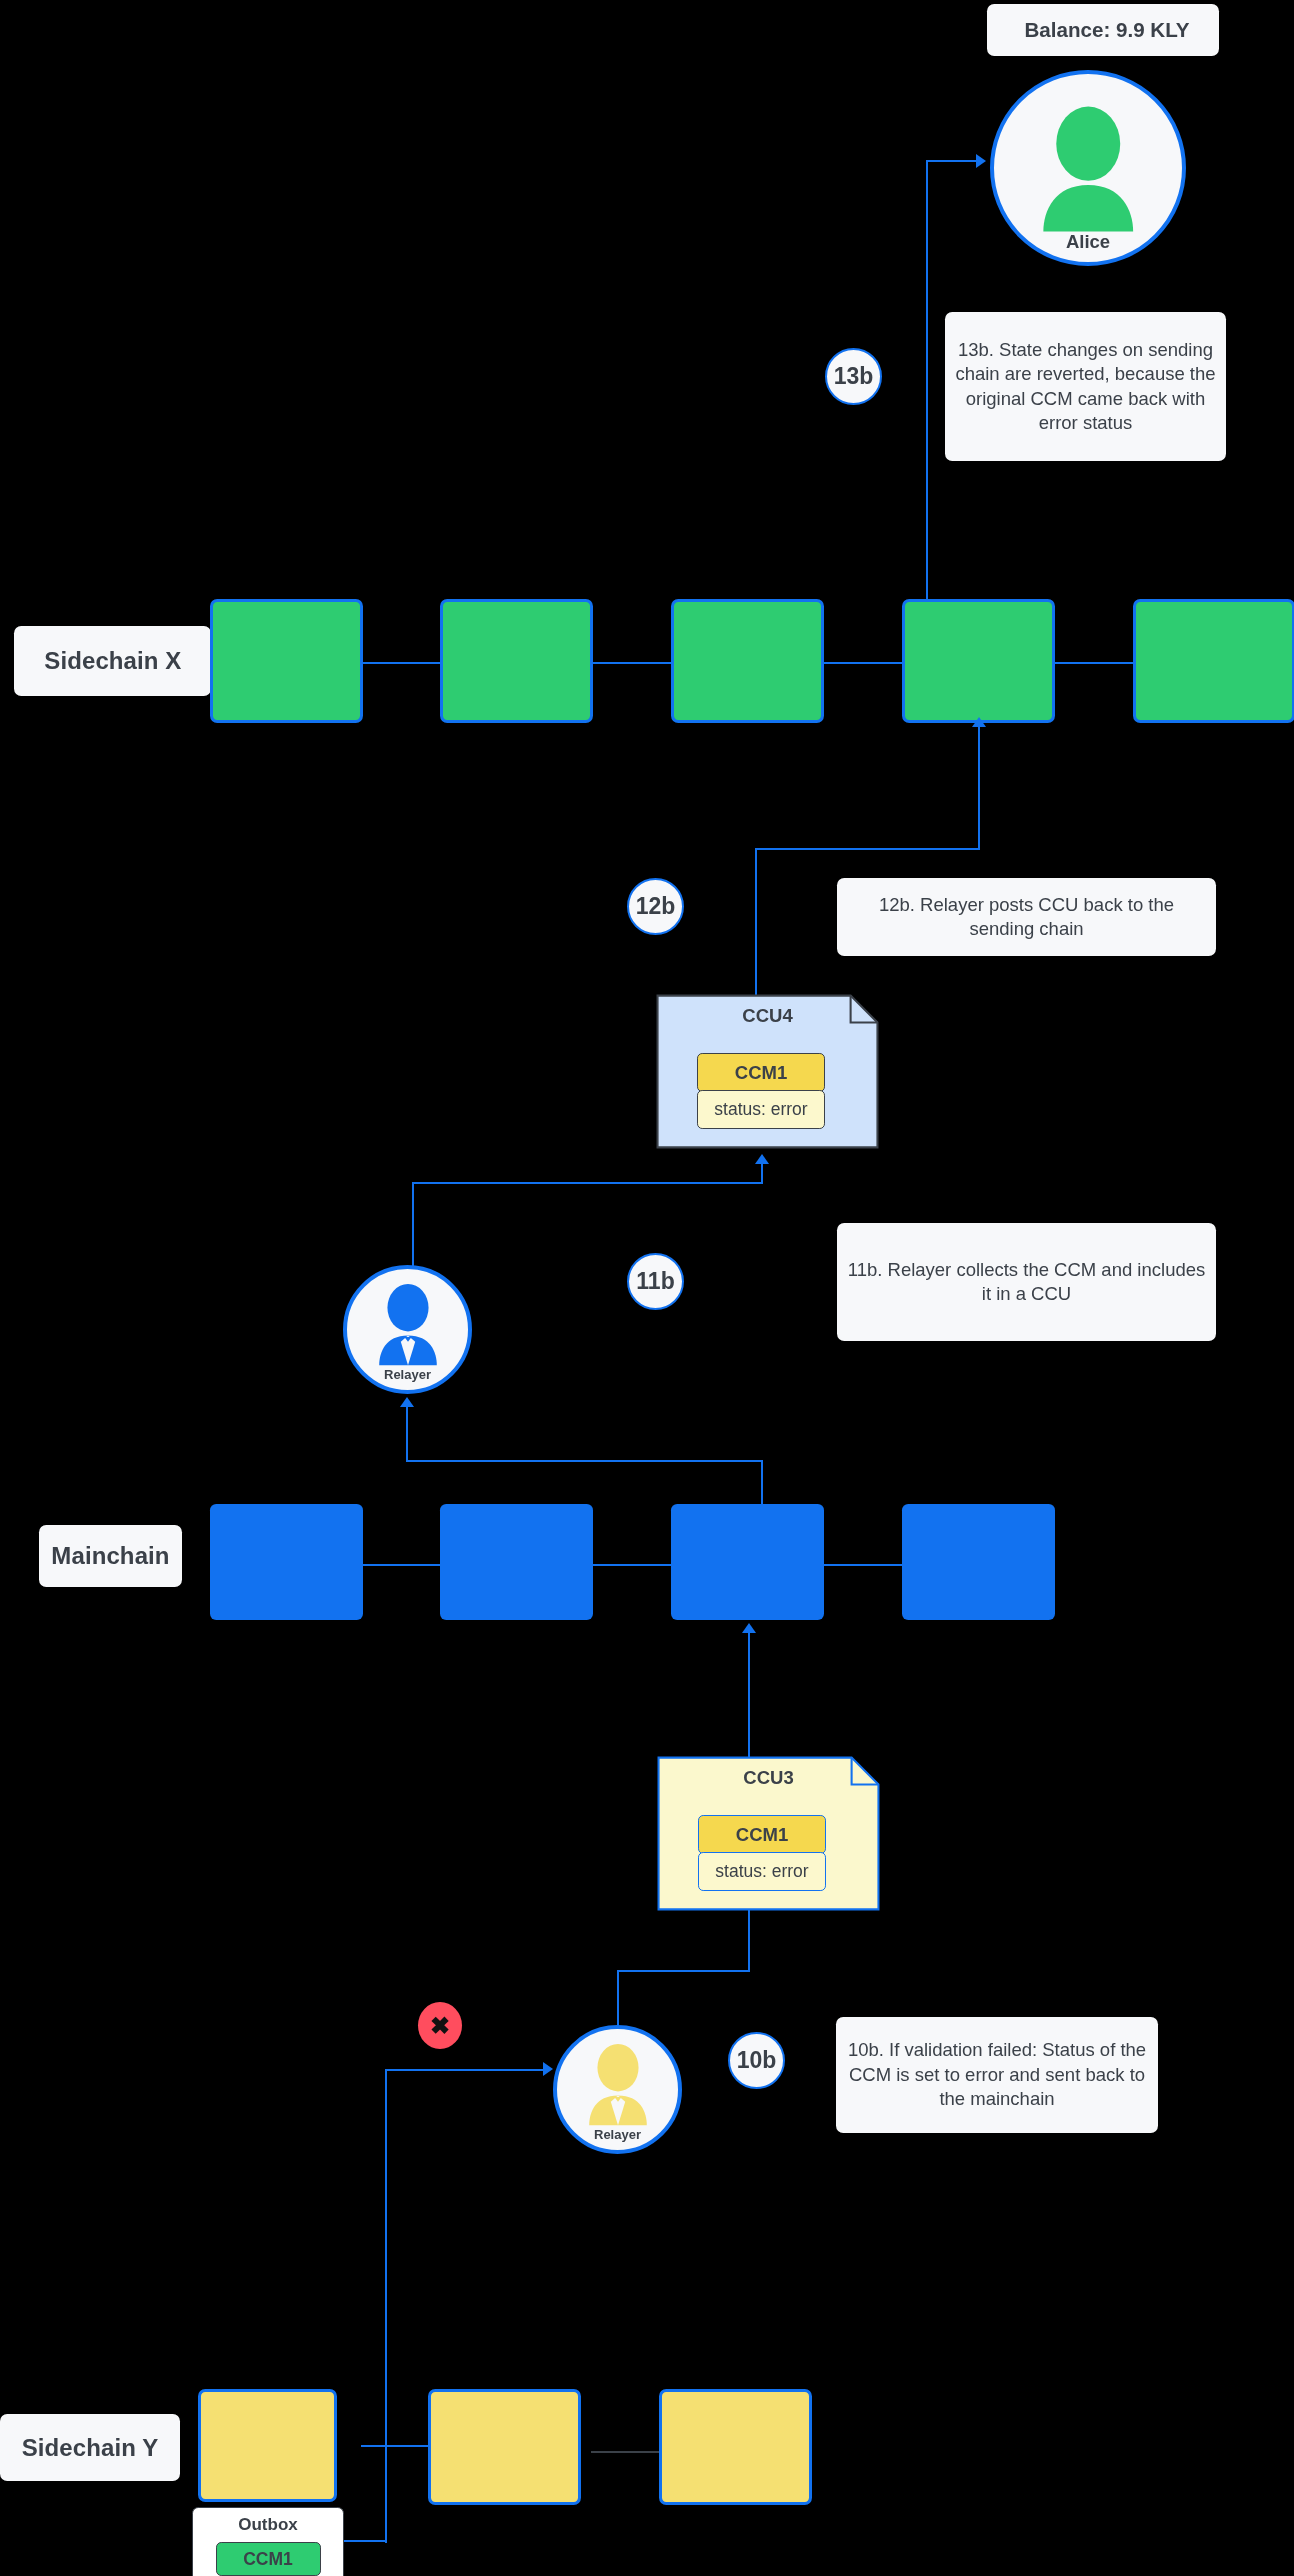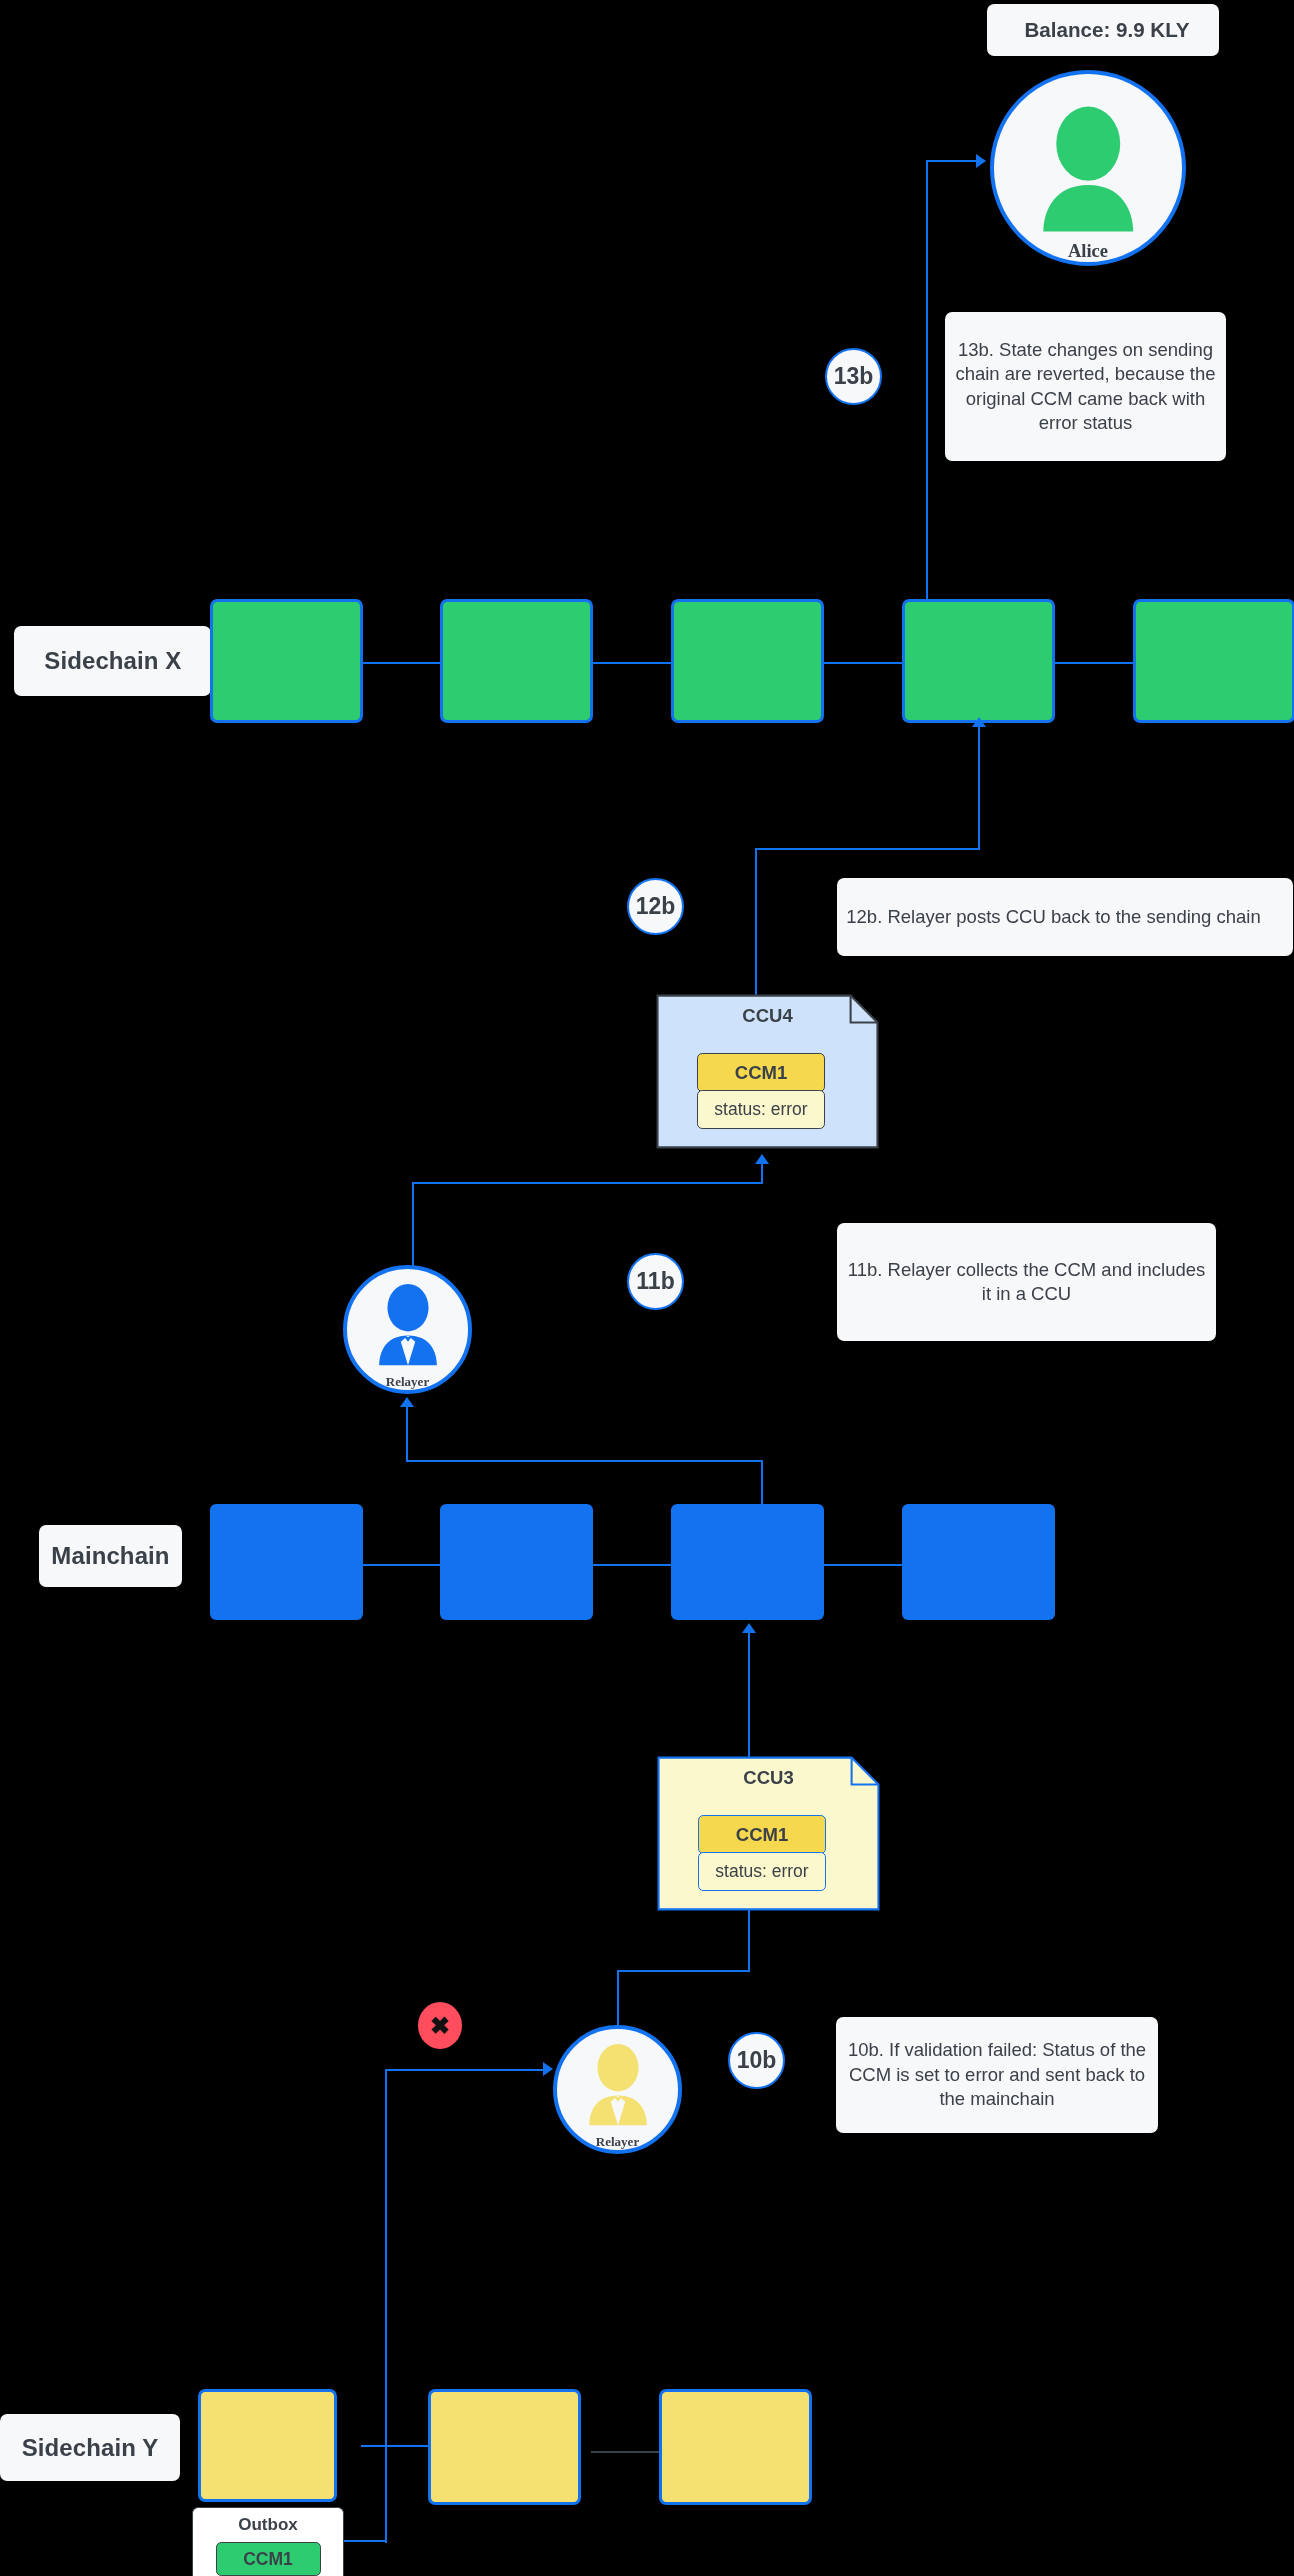--- a/index.html
+++ b/index.html
@@ -43,23 +43,22 @@
   
   .badge{
     background:#f7f8fa;border:2.6px solid #1272f0;border-radius:50%;
     display:flex;align-items:center;justify-content:center;
     color:#3b4149;font-weight:bold;
   }
 
   
   .actor{
     background:#f7f8fa;border:4.1px solid #1272f0;border-radius:50%;
-    display:flex;flex-direction:column;align-items:center;justify-content:space-between;
+    display:flex;flex-direction:column;align-items:center;justify-content:flex-start;
     overflow:hidden;
-    font-family:Liberation Serif, serif;
   }
   .actor .pic{flex:0 0 auto;display:flex;align-items:flex-end;justify-content:center;}
   .actor .nm{color:#3b4149;font-weight:bold;}
 
   
   .chip{
     background:#f7f8fa;border-radius:7.2px;
     display:flex;align-items:center;justify-content:center;
     color:#3b4149;font-weight:bold;padding-left:8px;
   }
@@ -150,21 +149,21 @@
   <div class="abs block green" style="left:1133px;top:599px;width:162px;height:124px;"></div>
 
   <div class="abs arrow-up" style="left:972px;top:717px;"></div>
   <div class="abs vline" style="left:978px;top:725px;height:124px;"></div>
   <div class="abs hline" style="left:755px;top:848px;width:225px;"></div>
   <div class="abs vline" style="left:755px;top:848px;height:149px;"></div>
 
   <div class="abs badge" style="left:627px;top:878px;width:57px;height:57px;font-size:23px;">
     <span>12b</span>
   </div>
-  <div class="abs callout" style="left:837px;top:878px;width:456px;height:78px;font-size:18.5px;">
+  <div class="abs callout" style="left:837px;top:878px;width:379px;height:78px;font-size:18.5px;">
     <span>12b. Relayer posts CCU back to the sending chain</span>
   </div>
 
   <div class="doc" style="left:656px;top:994px;width:223px;height:155px;">
     <svg class="body" width="223" height="155" viewBox="0 0 432 300" aria-hidden="true">
       <path d="M3 3 H 377 L 429 55 V 297 H 3 Z" fill="#cfe2fb" stroke="#3b4149" stroke-width="4"></path>
       <path d="M377 3 V 55 H 429" fill="none" stroke="#3b4149" stroke-width="4"></path>
     </svg>
     <div class="ttl" style="top:11.3px;font-size:18.5px;">CCU4</div>
     <div class="ccm-box amber" style="left:41px;top:59px;width:126px;height:37px;font-size:18.5px;">

